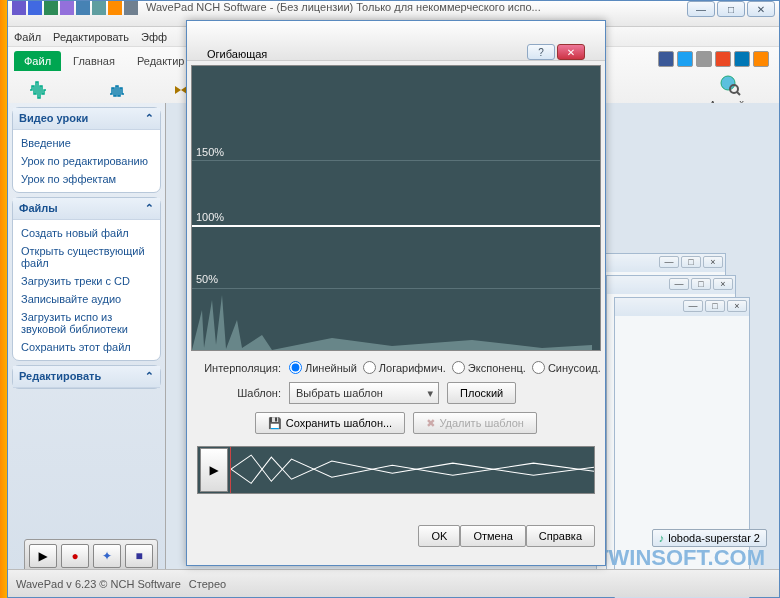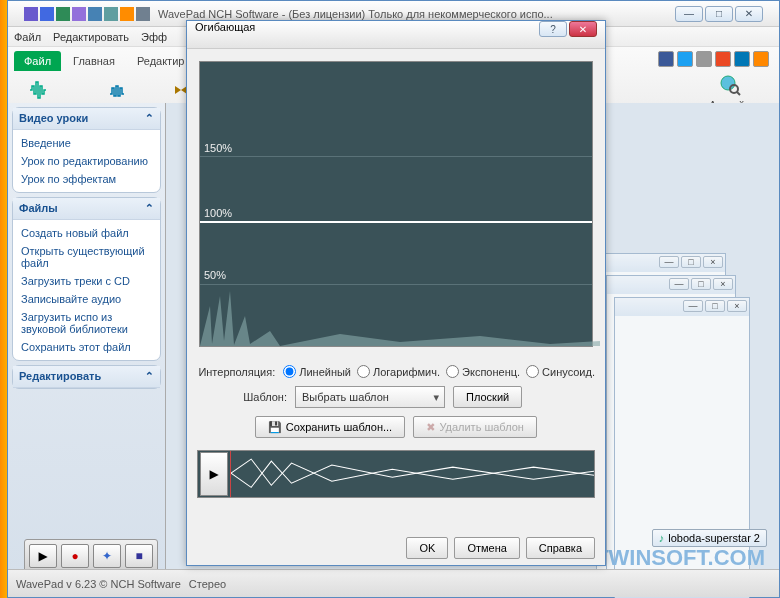--- a/index.html
+++ b/index.html
@@ -1,18 +1,18 @@
 <!DOCTYPE html>
 <html><head>
 <meta charset="utf-8">
 <style>
 *{box-sizing:border-box;margin:0;padding:0;font-family:"Segoe UI",Tahoma,sans-serif;font-size:11px}
 body{width:780px;height:598px;background:linear-gradient(90deg,#ff8c00,#ffd700 2%,#ff4500 3%,#00bfff 4%,#ff1493 5%,#32cd32 6%,#ff8c00 7%,#e0e0e0 7%);overflow:hidden;position:relative}
 .main-window{position:absolute;left:7px;top:0;width:773px;height:598px;background:#fff;border:1px solid #5a8abf}
-.titlebar{height:26px;background:linear-gradient(#fefefe,#e8e8e8);display:flex;align-items:center;padding:0 16px;border-bottom:1px solid #ccc}
+.titlebar{height:26px;background:linear-gradient(#fefefe,#e8e8e8);display:flex;align-items:flex-start;padding:0 4px;border-bottom:1px solid #ccc}
 .titlebar-icons{display:flex;gap:2px}
 .titlebar-icons span{width:14px;height:14px;display:inline-block}
 .app-title{margin-left:8px;color:#555}
 .win-controls{margin-left:auto;display:flex;gap:2px}
 .win-btn{width:28px;height:16px;border:1px solid #8fa8c4;border-radius:3px;background:linear-gradient(#f5f9fd,#d8e6f4);display:flex;align-items:center;justify-content:center;font-size:10px;color:#456}
 .menubar{height:20px;background:linear-gradient(#f8f8f8,#eee);display:flex;align-items:center;padding:0 6px;gap:12px;border-bottom:1px solid #ddd;color:#333}
 .ribbon{background:linear-gradient(#fafafa,#ececec);border-bottom:1px solid #ccc}
 .tabs{display:flex;align-items:flex-end;height:24px;padding-left:6px;gap:2px}
 .tab{padding:4px 10px;background:#00a651;color:#fff;border-radius:3px 3px 0 0}
 .tab.inactive{background:transparent;color:#444}
@@ -26,42 +26,42 @@
 .sidebar{width:158px;background:linear-gradient(#e8eef5,#d6e0eb);border-right:1px solid #aaa;overflow:hidden}
 .side-section{background:#fff;margin:4px;border:1px solid #b8c8da;border-radius:7px}
 .side-header{background:linear-gradient(#eaf1f9,#d9e4f0);padding:4px 6px;color:#1a5291;font-weight:600;display:flex;justify-content:space-between;border-bottom:1px solid #c8d5e5}
 .side-links{padding:4px 0}
 .side-link{color:#1a5291;padding:3px 8px;cursor:pointer}
 .transport{position:absolute;left:16px;bottom:24px;display:flex;gap:4px;background:linear-gradient(#f0f0f0,#d0d0d0);padding:4px;border:1px solid #999;border-radius:3px}
 .transport button{width:28px;height:24px;border:1px solid #888;background:linear-gradient(#fff,#ddd);border-radius:2px;font-size:12px}
 .statusbar{position:absolute;bottom:0;left:0;right:0;height:28px;background:linear-gradient(#f0f0f0,#dcdcdc);display:flex;align-items:center;padding:0 8px;color:#555;border-top:1px solid #bbb}
 .watermark{position:absolute;right:14px;bottom:26px;color:#89b8e0;font-size:22px;font-weight:600;font-family:Arial}
 .dialog{position:absolute;left:186px;top:20px;width:420px;height:546px;background:#f0f0f0;border:1px solid #5a8abf;box-shadow:0 0 8px rgba(0,0,0,.3);z-index:50}
-.dialog-title{height:28px;background:linear-gradient(#fefefe,#e4e4e4);display:flex;align-items:flex-start;padding:0 8px;border-bottom:1px solid #ccc}
+.dialog-title{height:40px;background:linear-gradient(#fefefe,#e4e4e4);display:flex;align-items:flex-end;padding:0 20px;border-bottom:1px solid #ccc}
 .dialog-controls{margin-left:auto;display:flex;gap:2px}
 .dialog-controls .win-btn.close{background:linear-gradient(#e79,#c34);color:#fff;border-color:#933}
-.envelope-canvas{margin:12px;height:286px;background:#3a5258;border:1px solid #888;position:relative;color:#fff;font-size:10px}
+.envelope-canvas{margin:4px;height:286px;background:#3a5258;border:1px solid #888;position:relative;color:#fff;font-size:10px}
 .grid-line{position:absolute;left:0;right:0;border-top:1px solid #5a7278}
 .grid-label{position:absolute;left:4px;color:#eee}
 .wave-hint{position:absolute;bottom:0;left:0;right:0;height:60px;opacity:.6}
-.controls{padding:6px 10px;color:#333}
+.controls{padding:6px 4px;color:#333}
 .control-row{display:flex;align-items:center;gap:8px;margin-bottom:8px}
 .control-label{width:90px;text-align:right}
 .radio-group{display:flex;gap:6px;flex:1}
 .radio-opt{display:flex;align-items:center;gap:3px}
 .radio-opt input{margin:0}
 .dropdown{width:150px;height:22px;border:1px solid #999;background:linear-gradient(#fff,#e8e8e8);padding:0 18px 0 6px;position:relative;display:flex;align-items:center}
 .dropdown::after{content:"▾";position:absolute;right:5px;color:#555}
 .btn{height:22px;padding:0 12px;border:1px solid #999;background:linear-gradient(#fefefe,#e2e2e2);border-radius:2px;display:inline-flex;align-items:center;gap:4px}
 .btn.disabled{color:#aaa}
 .btn-row{display:flex;justify-content:center;gap:8px}
 .mini-wave{margin:6px 10px;height:48px;background:#3a5258;border:1px solid #888;display:flex;align-items:center}
 .mini-play{width:28px;height:44px;margin:2px;border:1px solid #888;background:linear-gradient(#fff,#ddd);display:flex;align-items:center;justify-content:center;font-size:12px}
 .mini-body{flex:1;position:relative;border-left:1px solid #c44}
-.dialog-footer{display:flex;justify-content:space-between;gap:6px;padding:6px 10px;position:absolute;bottom:0;right:0}
+.dialog-footer{display:flex;justify-content:space-between;padding:6px 10px;position:absolute;bottom:12px;right:0}
 .bg-wave-windows{position:absolute;right:2px;top:150px;bottom:40px;left:168px;opacity:.7}
 .bg-wave-windows .wpanel{position:absolute;border:1px solid #8fa8c4;background:#fff}
 .wpanel .bar{height:18px;background:linear-gradient(#f4f8fc,#dce8f4);display:flex;justify-content:flex-end;gap:2px;padding:2px}
 .wpanel .bar span{width:20px;height:12px;border:1px solid #9ab;border-radius:2px;background:linear-gradient(#fff,#e0ecf6);font-size:9px;text-align:center}
 .file-tab{position:absolute;right:12px;bottom:50px;display:flex;align-items:center;gap:4px;background:linear-gradient(#f4f8fc,#dce8f4);border:1px solid #9ab;padding:2px 6px;border-radius:2px}
 .file-tab .sound-icon{color:#2a7}
 .time-ruler{position:absolute;right:12px;bottom:34px;display:flex;gap:8px;color:#445;font-size:9px}
 </style>
 </head>
 <body>

